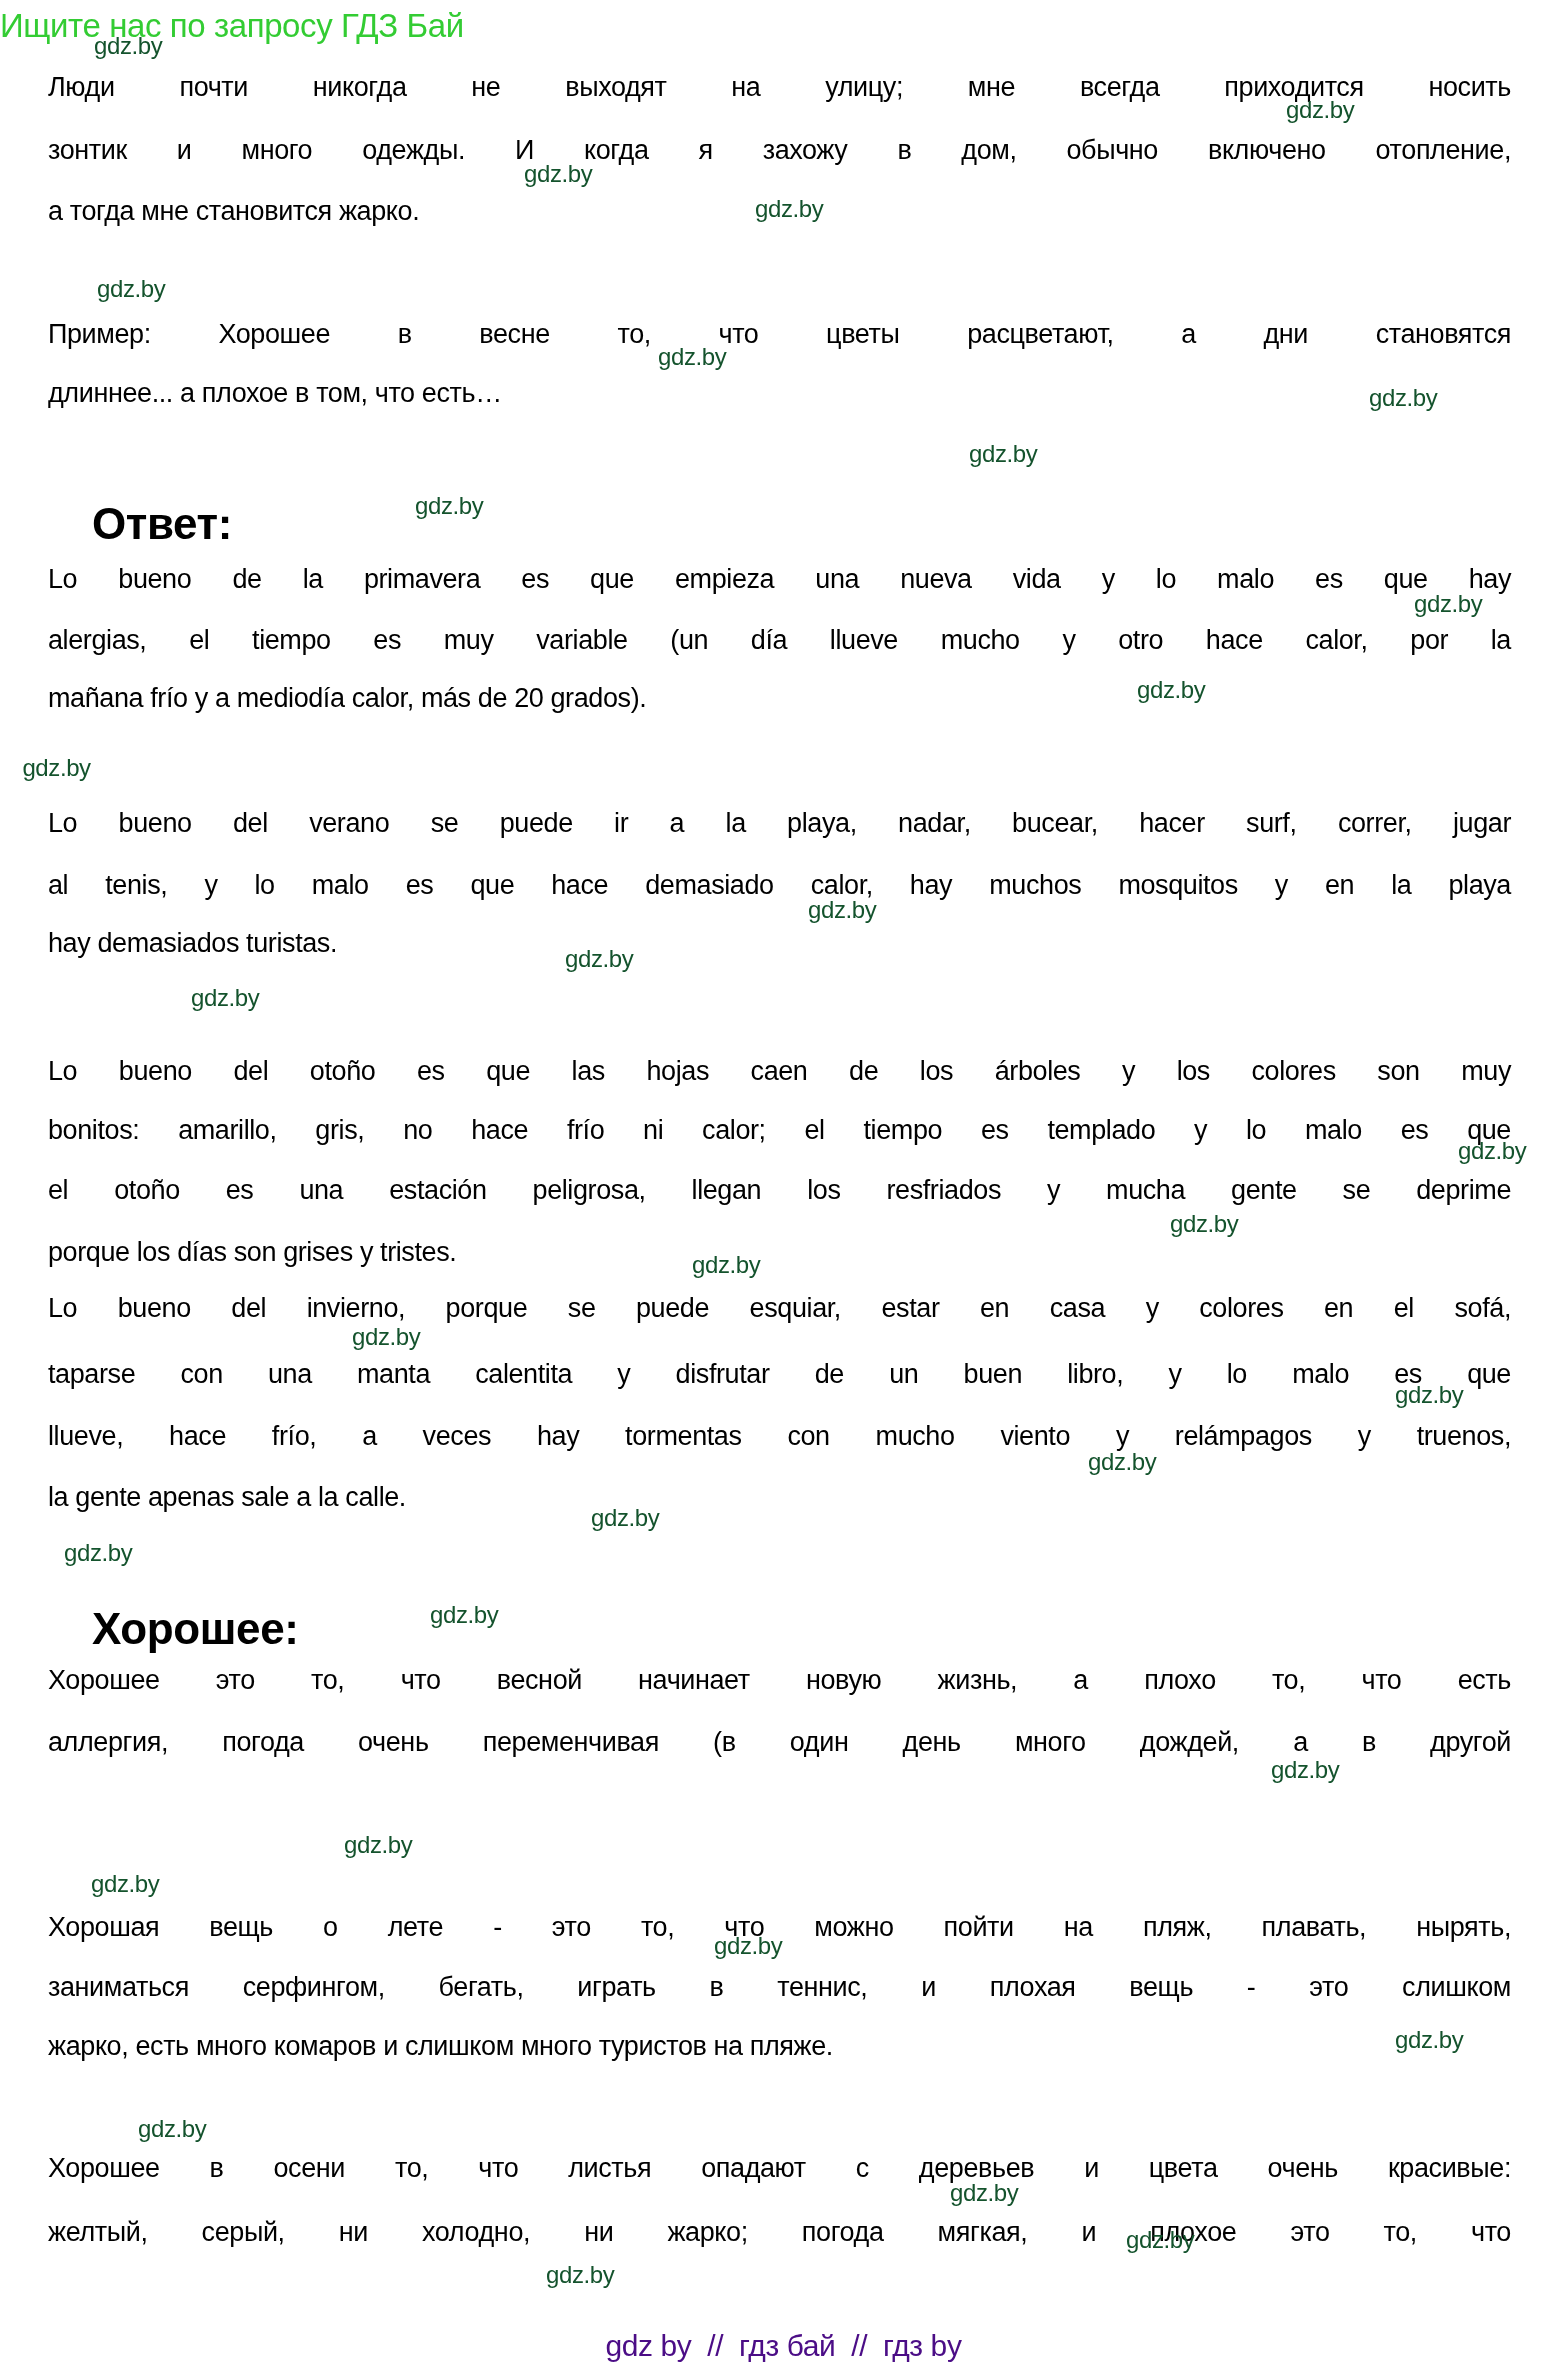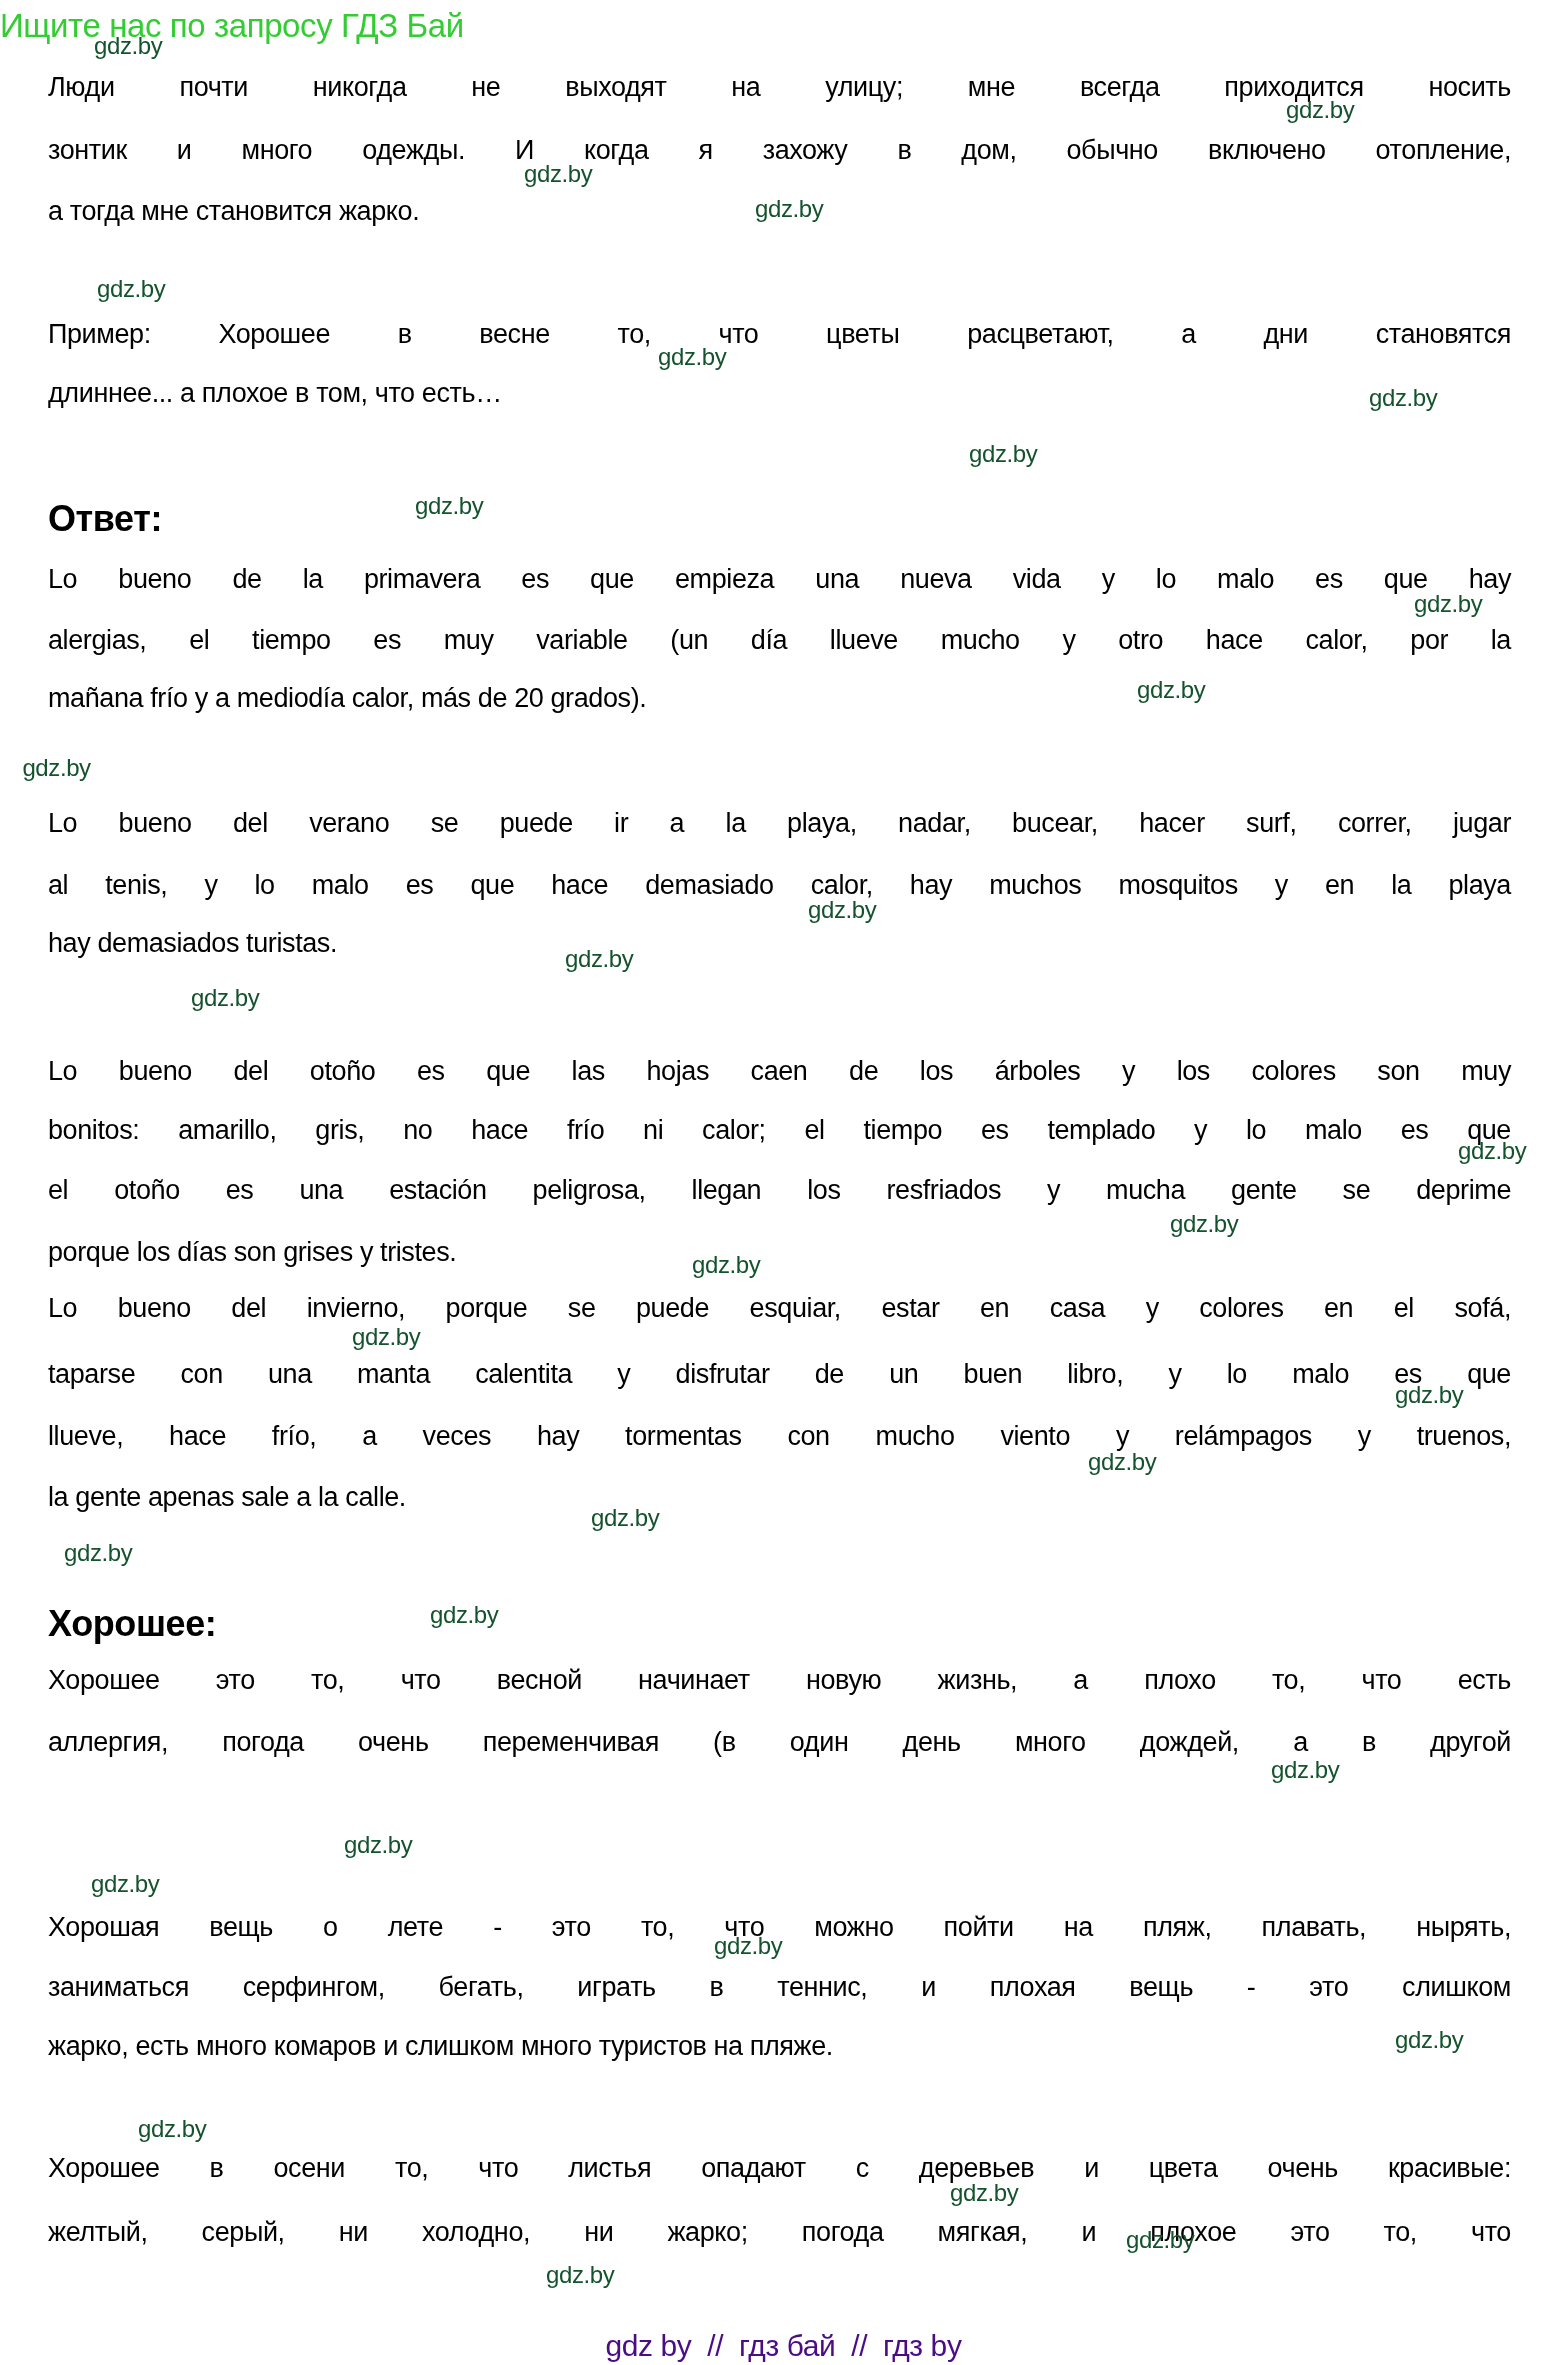--- a/index.html
+++ b/index.html
@@ -29,22 +29,23 @@
     line-height:1.08;
     letter-spacing:-0.4px;
     white-space:normal;
   }
   .j{
     text-align:justify;
     text-align-last:justify;
   }
   .heading{
     font-weight:bold;
-    font-size:36px;
+    font-size:44px;
     width:auto;
+    margin-left:44px;
   }
   .wm{
     position:absolute;
     font-size:24px;
     letter-spacing:-0.4px;
     color:#14532d;
     line-height:1;
     white-space:nowrap;
   }
   .footer{

